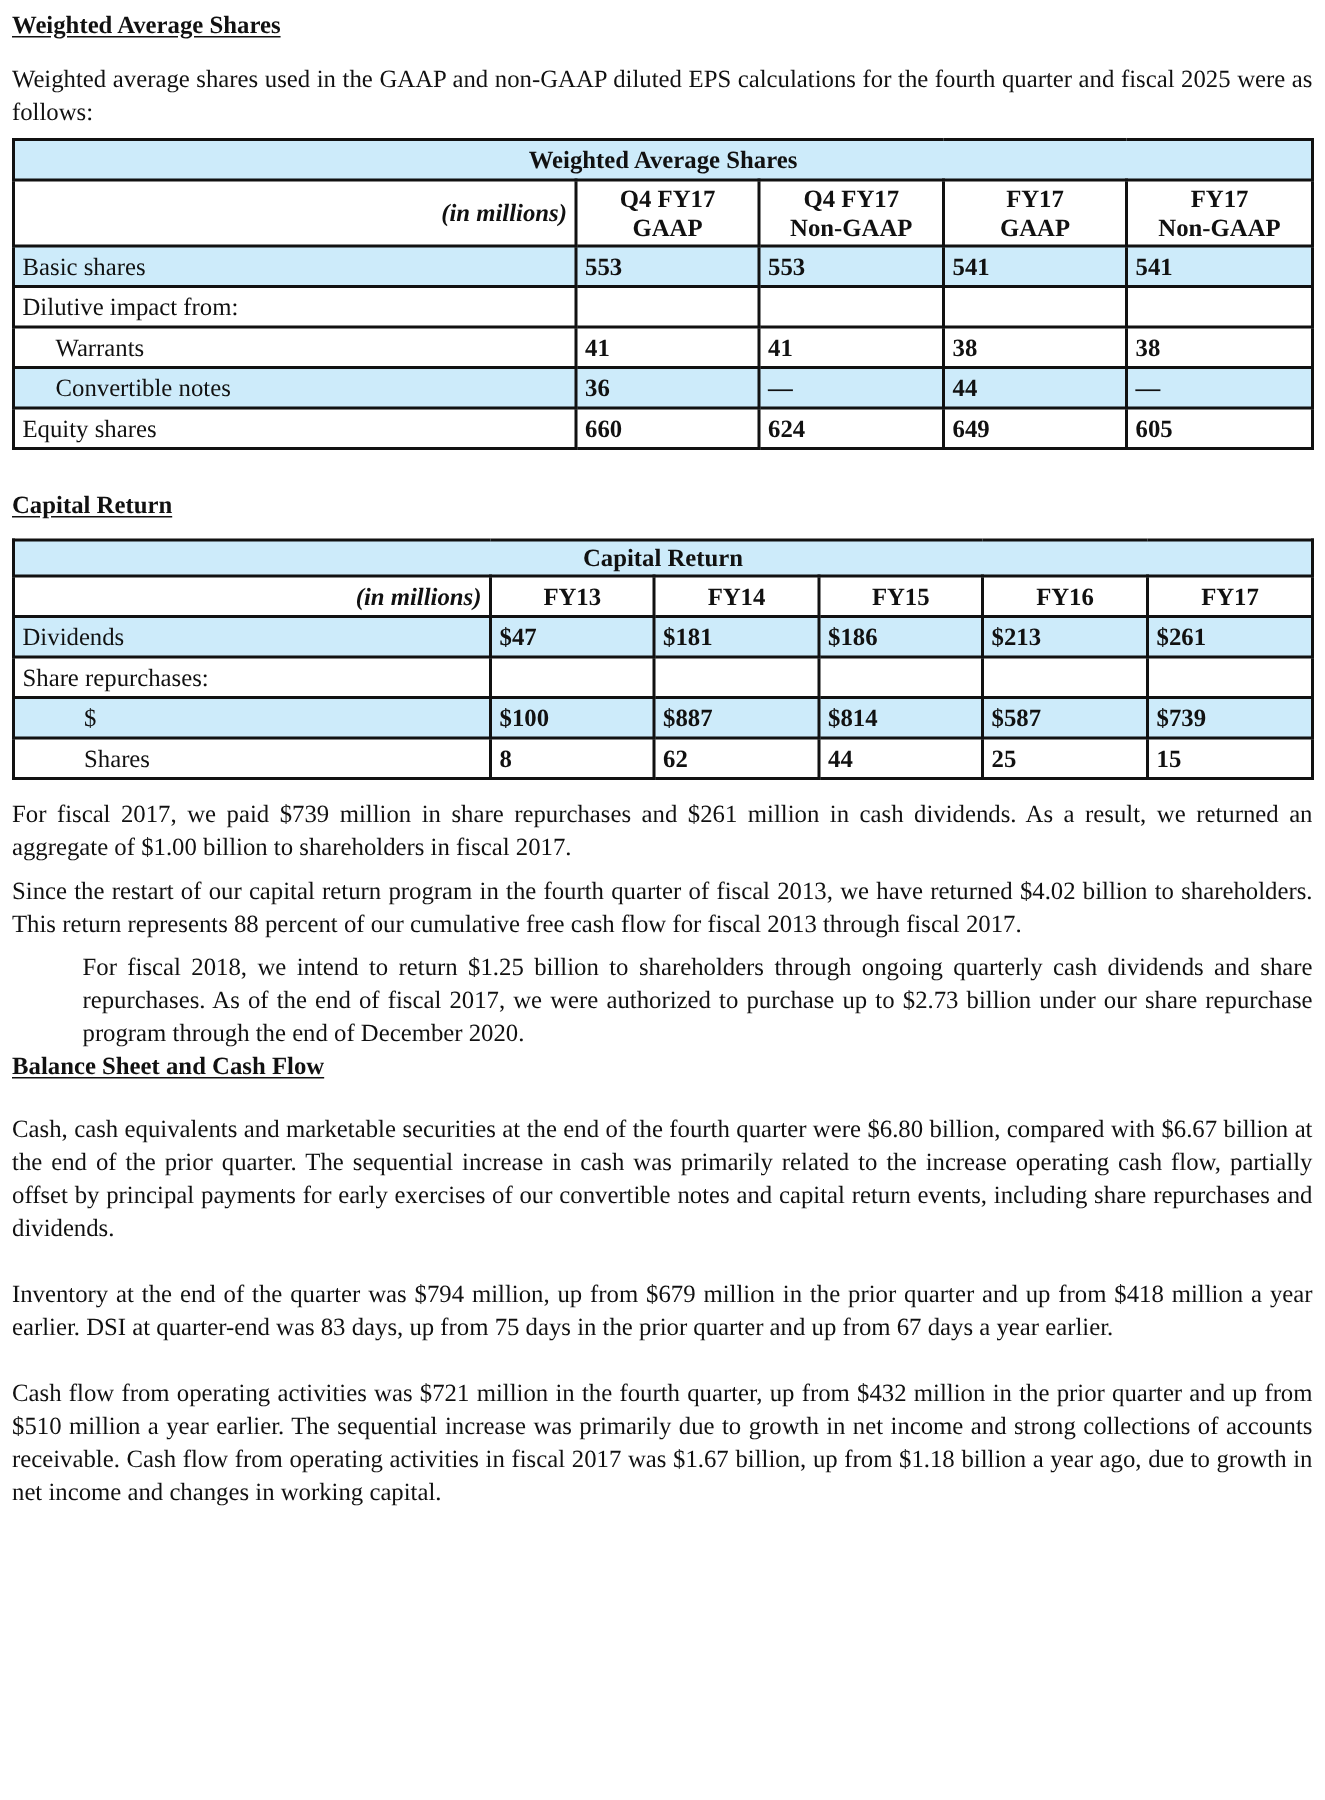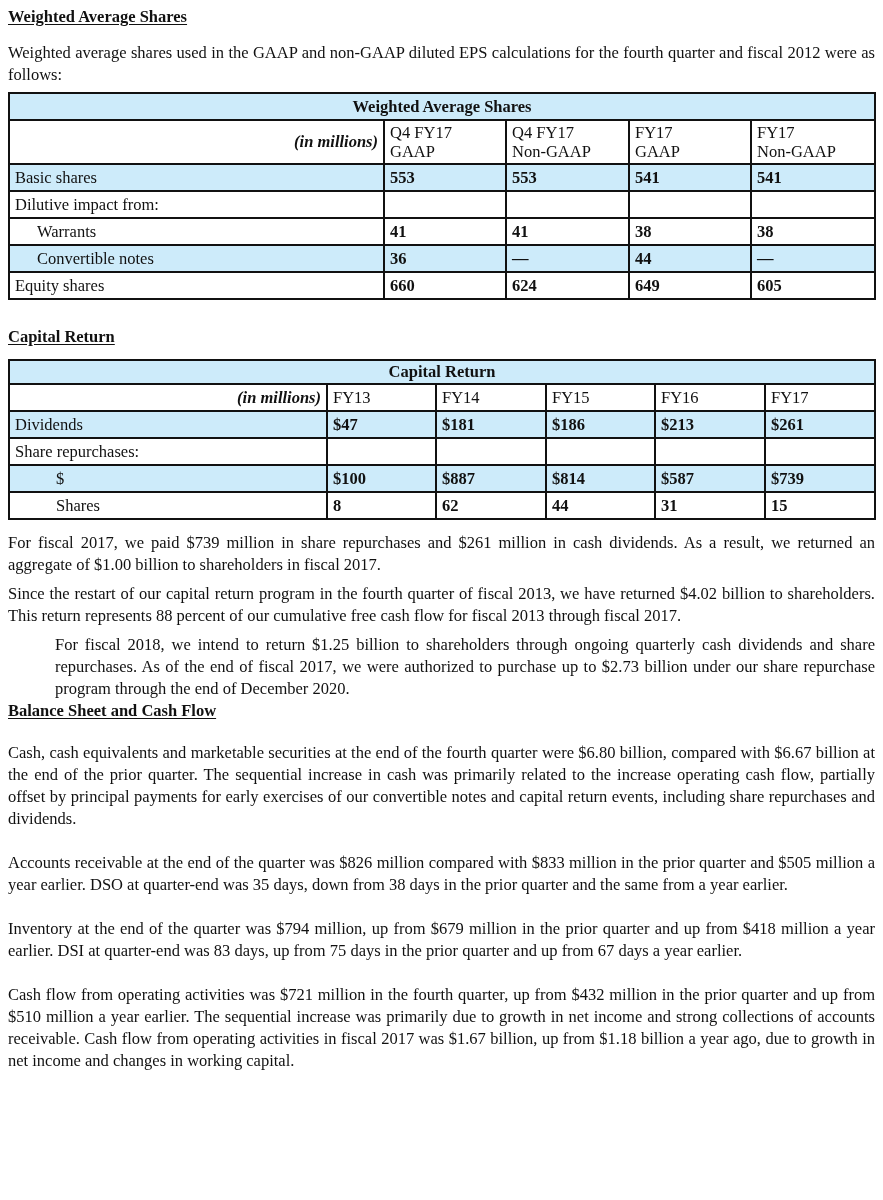--- a/index.html
+++ b/index.html
@@ -17,33 +17,33 @@
   table.fin {
     border-collapse: collapse; width: 866px; table-layout: fixed;
     font-size: 16.5px; line-height: 20px;
   }
   table.fin td, table.fin th {
     border: 2px solid #111; padding: 1px 5px; height: 23px;
   }
   .blue { background: #cdebfa; }
   .white { background: #ffffff; }
   .cap { text-align: center; font-weight: bold; }
-  .colhdr { text-align: left; font-weight: normal; line-height: 19px; }
+  .colhdr { text-align: center; font-weight: bold; line-height: 19px; }
   .unit { font-style: italic; font-weight: bold; text-align: right; }
   .num { text-align: left; font-weight: bold; }
   .indent { padding-left: 27px !important; }
   .indent2 { padding-left: 46px !important; }
 </style>
 </head>
 <body>
 
 <div class="page">
 
   <h2 class="section-heading">Weighted Average Shares</h2>
-  <p class="para" style="margin-top:14px;">Weighted average shares used in the GAAP and non-GAAP diluted EPS calculations for the fourth quarter and fiscal 2012 were as follows:</p>
+  <p class="para" style="margin-top:14px;">Weighted average shares used in the GAAP and non-GAAP diluted EPS calculations for the fourth quarter and fiscal 2025 were as follows:</p>
 
   <table class="fin" style="margin-top:6px;">
     <colgroup>
       <col style="width:375px">
         <col style="width:122px">
         <col style="width:123px">
         <col style="width:122px">
         <col style="width:124px">
     </colgroup>
     <tbody>
@@ -140,29 +140,28 @@
       <td class="num">$887</td>
       <td class="num">$814</td>
       <td class="num">$587</td>
       <td class="num">$739</td>
     </tr>
     <tr class="white">
       <td class="indent2">Shares</td>
       <td class="num">8</td>
       <td class="num">62</td>
       <td class="num">44</td>
-      <td class="num">31</td>
+      <td class="num">25</td>
       <td class="num">15</td>
     </tr>
   </tbody>
     </table>
 
   <p class="para" style="margin-top:12px;">For fiscal 2017, we paid $739 million in share repurchases and $261 million in cash dividends.  As a result, we returned an aggregate of $1.00 billion to shareholders in fiscal 2017.</p>
   <p class="para" style="margin-top:7px;">Since the restart of our capital return program in the fourth quarter of fiscal 2013, we have returned $4.02 billion to shareholders. This return represents 88 percent of our cumulative free cash flow for fiscal 2013 through fiscal 2017.</p>
   <p class="para" style="margin-top:7px;margin-left:47px;">For fiscal 2018, we intend to return $1.25 billion to shareholders through ongoing quarterly cash dividends and share repurchases. As of the end of fiscal 2017, we were authorized to purchase up to $2.73 billion under our share repurchase program through the end of December 2020.</p>
 
   <h2 class="section-heading" style="">Balance Sheet and Cash Flow</h2>
   <p class="para" style="margin-top:20px;">Cash, cash equivalents and marketable securities at the end of the fourth quarter were $6.80 billion, compared with $6.67 billion at the end of the prior quarter. The sequential increase in cash was primarily related to the increase operating cash flow, partially offset by principal payments for early exercises of our convertible notes and capital return events, including share repurchases and dividends.</p>
-  <p class="para" style="margin-top:22px;">Accounts receivable at the end of the quarter was $826 million compared with $833 million in the prior quarter and $505 million a year earlier. DSO at quarter-end was 35 days, down from 38 days in the prior quarter and the same from a year earlier.</p>
   <p class="para" style="margin-top:22px;">Inventory at the end of the quarter was $794 million, up from $679 million in the prior quarter and up from $418 million a year earlier. DSI at quarter-end was 83 days, up from 75 days in the prior quarter and up from 67 days a year earlier.</p>
   <p class="para" style="margin-top:22px;">Cash flow from operating activities was $721 million in the fourth quarter, up from $432 million in the prior quarter and up from $510 million a year earlier. The sequential increase was primarily due to growth in net income and strong collections of accounts receivable. Cash flow from operating activities in fiscal 2017 was $1.67 billion, up from $1.18 billion a year ago, due to growth in net income and changes in working capital.</p>
 
 </div>
 
 </body></html>

